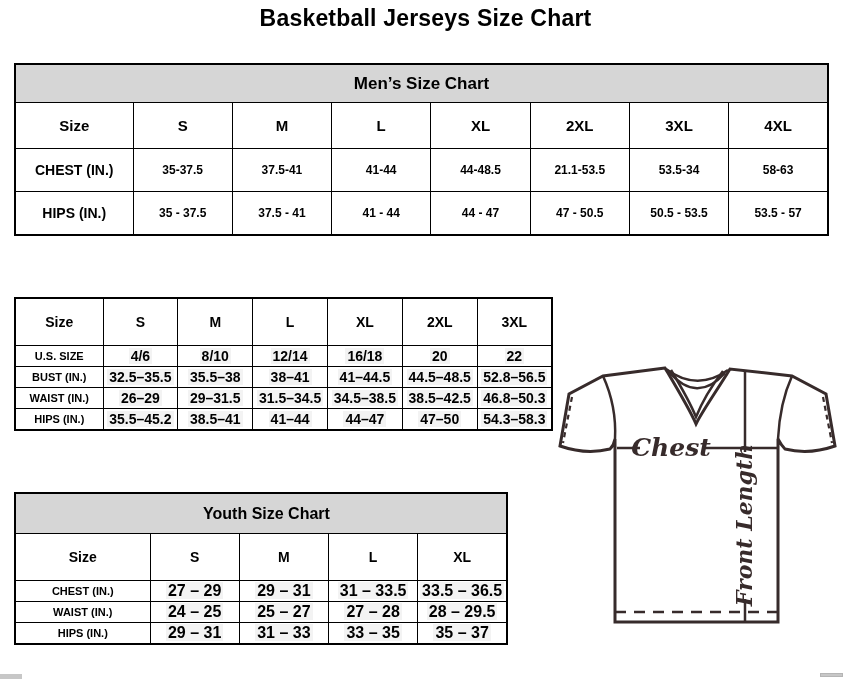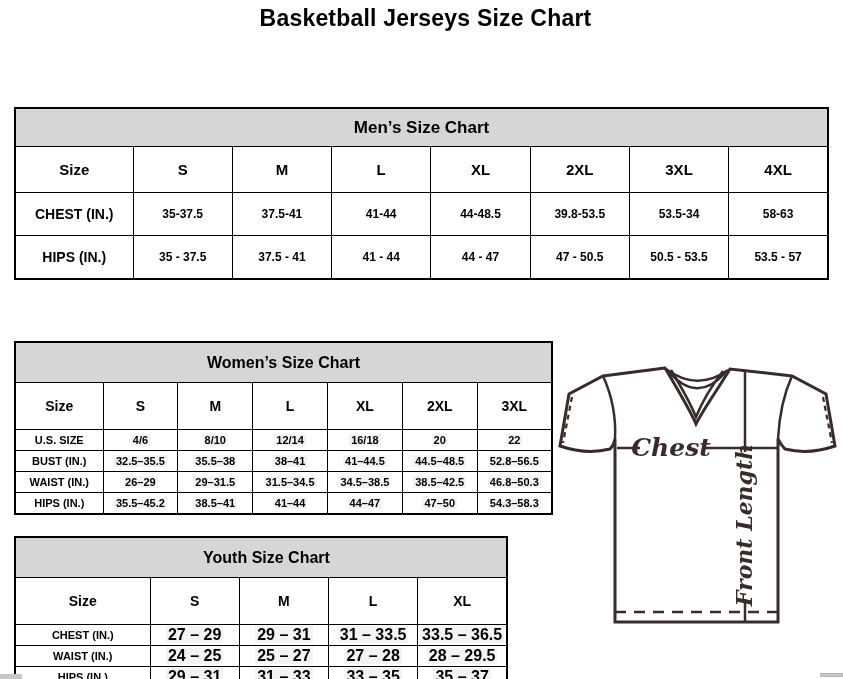--- a/index.html
+++ b/index.html
@@ -15,21 +15,20 @@
     position:absolute;top:5px;left:4px;width:843px;
     text-align:center;
     font-size:23px;font-weight:bold;
     letter-spacing:0.2px;
   }
   table{
     position:absolute;
     border-collapse:collapse;
     table-layout:fixed;
     border:2px solid #000;
-    margin-top:44px;
   }
   td{
     border:1.5px solid #000;
     text-align:center;
     vertical-align:middle;
     font-weight:bold;
     padding:0;
     overflow:hidden;
     white-space:nowrap;
   }
@@ -39,21 +38,21 @@
   .mens col.c0{width:118px;}
   .mens .band td{height:37px;font-size:17px;}
   .mens .sizes td{height:45px;font-size:15px;}
   .mens .data td{height:42px;font-size:12px;}
   .mens .data td.lbl{font-size:14px;}
   
   .womens{left:14px;top:297px;width:539px;}
   .womens col.c0{width:88px;}
   .womens .band td{height:39px;font-size:16px;}
   .womens .sizes td{height:46px;font-size:14px;}
-  .womens .data td{height:20px;font-size:11px;}
+  .womens .data td{height:20px;font-size:14px;}
   .womens .data td.lbl{font-size:11px;}
   
   .youth{left:14px;top:492px;width:494px;}
   .youth col.c0{width:135px;}
   .youth .band td{height:39px;font-size:16px;padding-left:11px;}
   .youth .sizes td{height:46px;font-size:14px;}
   .youth .data td{height:20px;font-size:16px;}
   .youth .data td.lbl{font-size:11px;}
   .hl{background:#f3f3f3;padding:0 2px;}
   
@@ -98,21 +97,21 @@
         <td>2XL</td>
         <td>3XL</td>
         <td>4XL</td>
       </tr>
       <tr class="data">
         <td class="lbl">CHEST (IN.)</td>
         <td><span>35-37.5</span></td>
         <td><span>37.5-41</span></td>
         <td><span>41-44</span></td>
         <td><span>44-48.5</span></td>
-        <td><span>39.8-53.5</span></td>
+        <td><span>21.1-53.5</span></td>
         <td><span>53.5-34</span></td>
         <td><span>58-63</span></td>
       </tr>
       <tr class="data">
         <td class="lbl">HIPS (IN.)</td>
         <td><span>35 - 37.5</span></td>
         <td><span>37.5 - 41</span></td>
         <td><span>41 - 44</span></td>
         <td><span>44 - 47</span></td>
         <td><span>47 - 50.5</span></td>
@@ -125,23 +124,20 @@
     <colgroup>
       <col class="c0">
       <col>
       <col>
       <col>
       <col>
       <col>
       <col>
     </colgroup>
     <tbody>
-      <tr class="band">
-        <td colspan="7">Women’s Size Chart</td>
-      </tr>
       <tr class="sizes">
         <td>Size</td>
         <td>S</td>
         <td>M</td>
         <td>L</td>
         <td>XL</td>
         <td>2XL</td>
         <td>3XL</td>
       </tr>
       <tr class="data">

